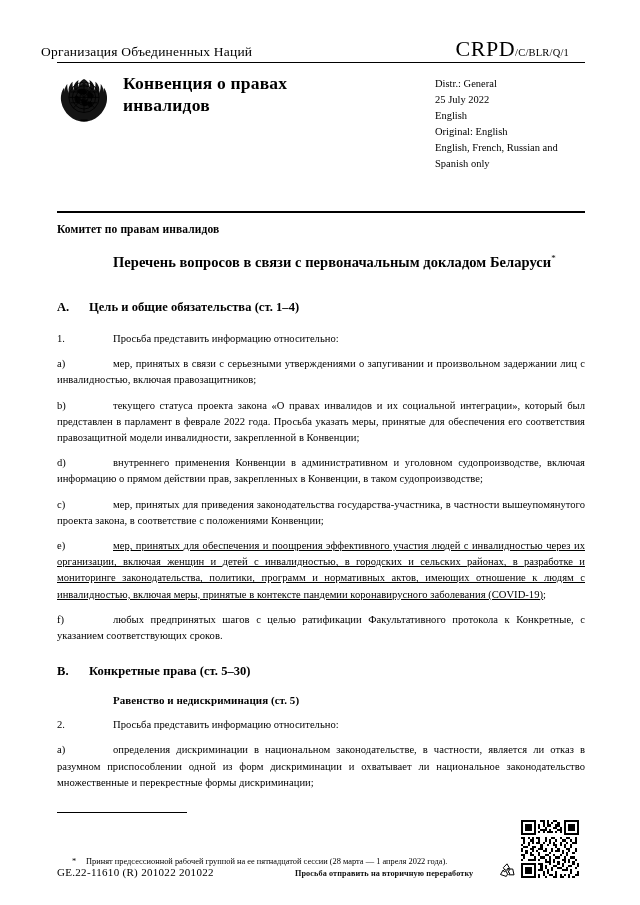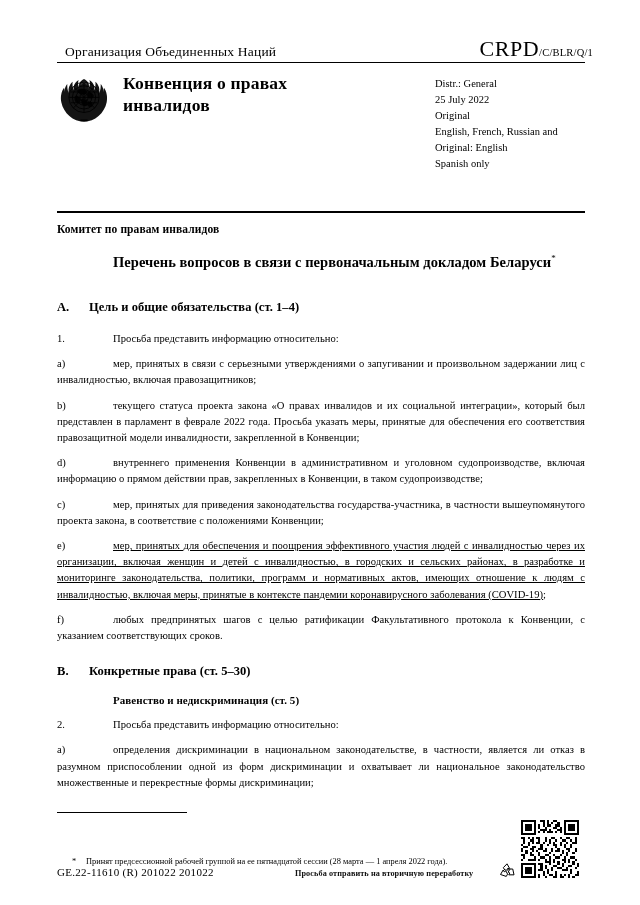--- a/index.html
+++ b/index.html
@@ -14,21 +14,21 @@
     background: #ffffff;
     overflow: hidden;
     font-family: "Liberation Serif", "DejaVu Serif", serif;
     color: #000000;
     box-sizing: border-box;
   }
 
   
   .header {
     position: absolute;
-    left: 65px;
+    left: 41px;
     top: 36px;
     width: 528px;
   }
   .header-row {
     display: flex;
     align-items: baseline;
     justify-content: space-between;
   }
   .org-name {
     font-size: 13.5px;
@@ -264,23 +264,23 @@
           <path d="M59 55 C63 54 67 57 66 61 C65 65 60 66 57 63 C55 60 56 56 59 55 Z"></path>
         </g>
       </svg>
     </div>
 
     <div class="conv-title">Конвенция о правах инвалидов</div>
 
     <div class="distr">
       <div>Distr.: General</div>
       <div>25 July 2022</div>
-      <div>Original</div>
+      <div>English</div>
+      <div>Original: English</div>
       <div>English, French, Russian and</div>
-      <div>Original: English</div>
       <div>Spanish only</div>
     </div>
   </div>
 
   <div class="rule-thick"></div>
 
   <div class="committee">Комитет по правам инвалидов</div>
 
   <div class="doc-title">
     <span>Перечень вопросов в связи с первоначальным докладом Беларуси</span><span class="fn-star">*</span>
@@ -311,21 +311,21 @@
 
     <div class="para" style="margin-top:9px;">
       <span class="marker">c)</span><span>мер, принятых для приведения законодательства государства-участника, в частности вышеупомянутого проекта закона, в соответствие с положениями Конвенции;</span>
     </div>
 
     <div class="para" style="margin-top:9px;text-decoration:underline;">
       <span class="marker">e)</span><span>мер, принятых для обеспечения и поощрения эффективного участия людей с инвалидностью через их организации, включая женщин и детей с инвалидностью, в городских и сельских районах, в разработке и мониторинге законодательства, политики, программ и нормативных актов, имеющих отношение к людям с инвалидностью, включая меры, принятые в контексте пандемии коронавирусного заболевания (COVID-19);</span>
     </div>
 
     <div class="para" style="margin-top:9px;">
-      <span class="marker">f)</span><span>любых предпринятых шагов с целью ратификации Факультативного протокола к Конвенции, с указанием соответствующих сроков.</span>
+      <span class="marker">f)</span><span>любых предпринятых шагов с целью ратификации Факультативного протокола к Конкретные, с указанием соответствующих сроков.</span>
     </div>
 
     <div class="sec-head" style="margin-top:20px;">
       <span class="sec-letter">B.</span>
       <span>Конкретные права (ст. 5–30)</span>
     </div>
 
     <div class="sub-head" style="margin-top:15px;">Равенство и недискриминация (ст. 5)</div>
 
     <div class="para" style="margin-top:11px;">

